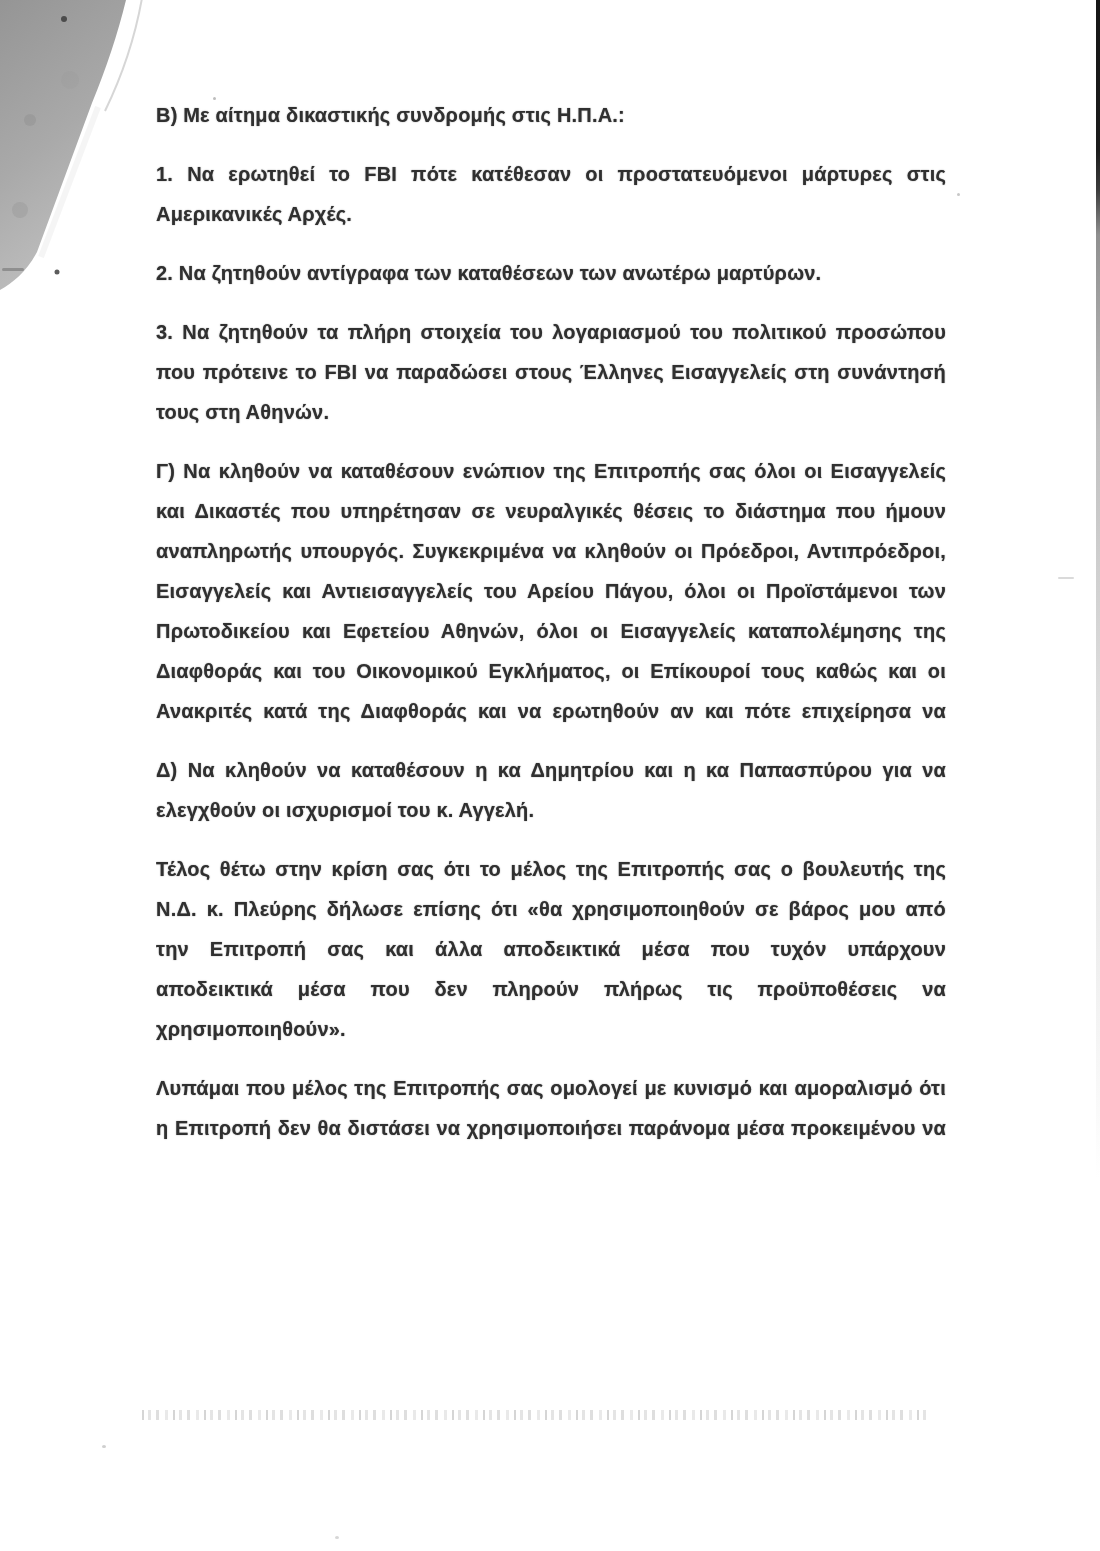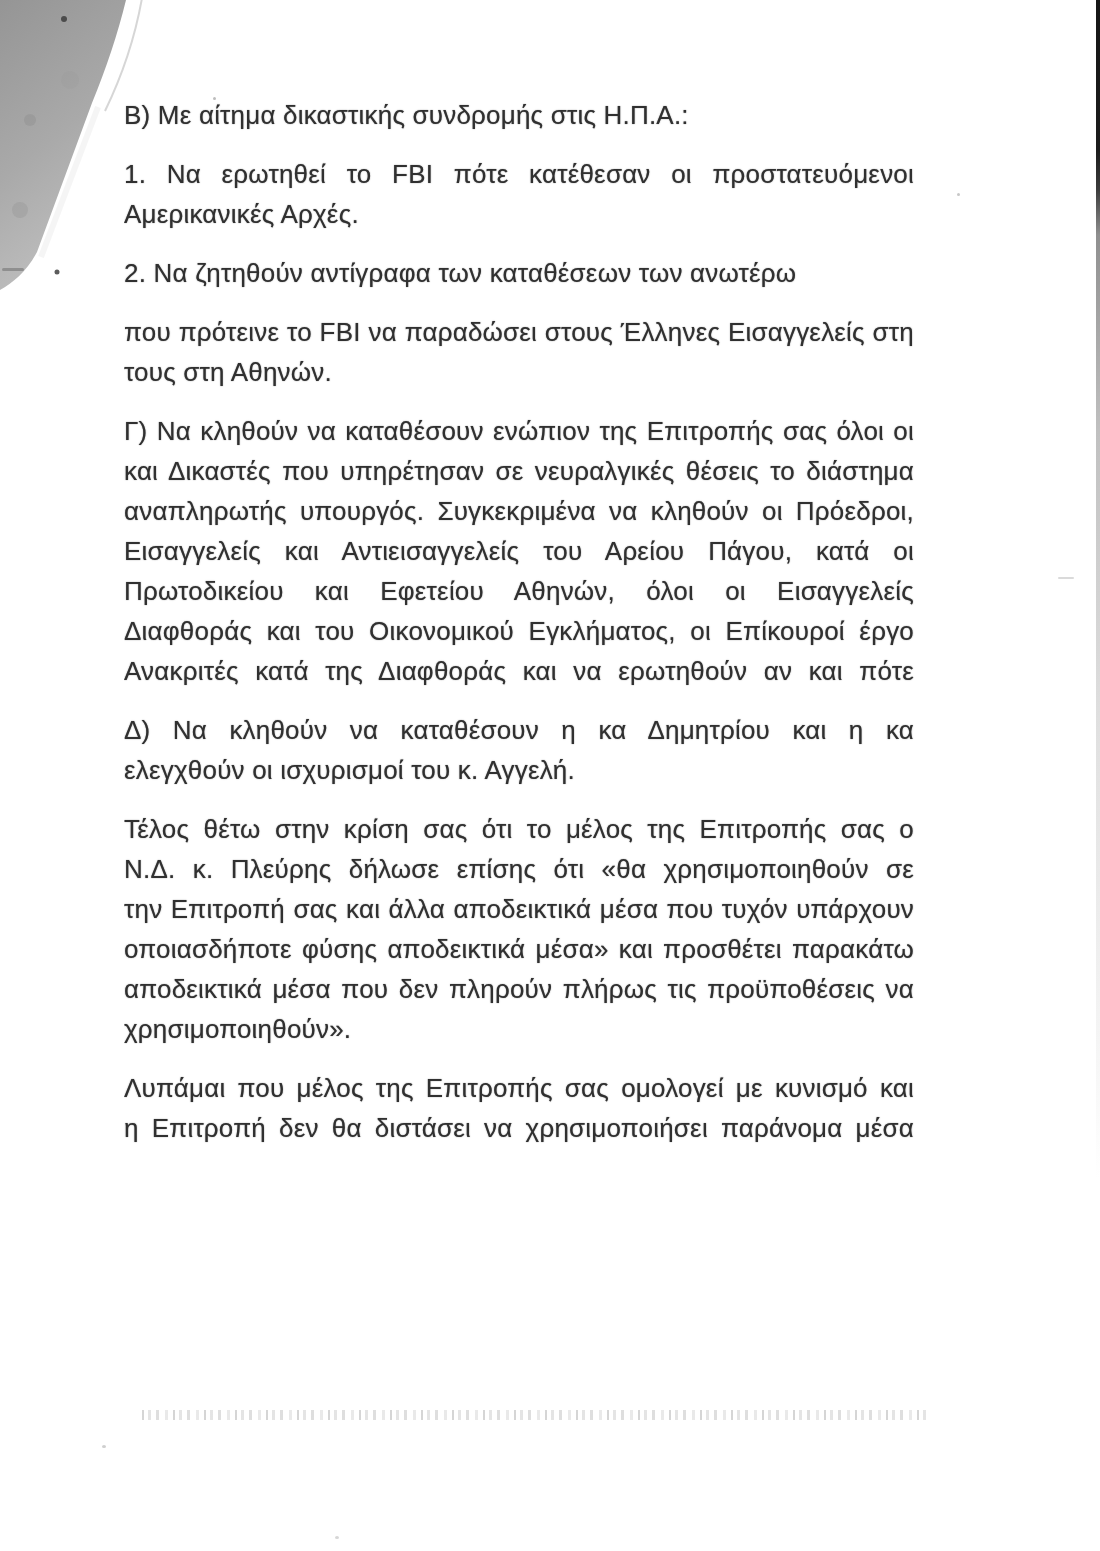--- a/index.html
+++ b/index.html
@@ -12,27 +12,28 @@
     width: 1100px;
     height: 1551px;
     background: var(--page-bg, #ffffff);
     overflow: hidden;
     font-family: "Liberation Sans", "DejaVu Sans", sans-serif;
   }
 
   
   .doc-text {
     position: absolute;
-    left: 124px;
+    left: 156px;
     top: 95px;
     width: 790px;
     color: var(--text-color, #303030);
-    font-size: 26px;
+    font-size: 20px;
     letter-spacing: 0.2px;
     text-shadow: 0 0 1px rgba(55,55,55,0.55), 0 0 2px rgba(90,90,90,0.18);
+    font-weight: bold;
   }
   .para { margin: 0 0 19px 0; }
   .tline {
     height: 40px;
     line-height: 40px;
     overflow: hidden;
     text-align: justify;
     white-space: normal;
   }
   .tline::after {
@@ -139,41 +140,41 @@
         <div class="tline last">Β) Με αίτημα δικαστικής συνδρομής στις Η.Π.Α.:</div>
       </div>
       <div class="para">
         <div class="tline">1. Να ερωτηθεί το FBI πότε κατέθεσαν οι προστατευόμενοι μάρτυρες στις</div>
         <div class="tline last">Αμερικανικές Αρχές.</div>
       </div>
       <div class="para">
         <div class="tline last">2. Να ζητηθούν αντίγραφα των καταθέσεων των ανωτέρω μαρτύρων.</div>
       </div>
       <div class="para">
+        <div class="tline">3. Να ζητηθούν τα πλήρη στοιχεία του λογαριασμού του πολιτικού προσώπου</div>
         <div class="tline">που πρότεινε το FBI να παραδώσει στους Έλληνες Εισαγγελείς στη συνάντησή</div>
         <div class="tline last">τους στη Αθηνών.</div>
       </div>
       <div class="para">
         <div class="tline">Γ) Να κληθούν να καταθέσουν ενώπιον της Επιτροπής σας όλοι οι Εισαγγελείς</div>
         <div class="tline">και Δικαστές που υπηρέτησαν σε νευραλγικές θέσεις το διάστημα που ήμουν</div>
         <div class="tline">αναπληρωτής υπουργός. Συγκεκριμένα να κληθούν οι Πρόεδροι, Αντιπρόεδροι,</div>
-        <div class="tline">Εισαγγελείς και Αντιεισαγγελείς του Αρείου Πάγου, κατά οι Προϊστάμενοι των</div>
+        <div class="tline">Εισαγγελείς και Αντιεισαγγελείς του Αρείου Πάγου, όλοι οι Προϊστάμενοι των</div>
         <div class="tline">Πρωτοδικείου και Εφετείου Αθηνών, όλοι οι Εισαγγελείς καταπολέμησης της</div>
-        <div class="tline">Διαφθοράς και του Οικονομικού Εγκλήματος, οι Επίκουροί έργο καθώς και οι</div>
+        <div class="tline">Διαφθοράς και του Οικονομικού Εγκλήματος, οι Επίκουροί τους καθώς και οι</div>
         <div class="tline">Ανακριτές κατά της Διαφθοράς και να ερωτηθούν αν και πότε επιχείρησα να</div>
       </div>
       <div class="para">
         <div class="tline">Δ) Να κληθούν να καταθέσουν η κα Δημητρίου και η κα Παπασπύρου για να</div>
         <div class="tline last">ελεγχθούν οι ισχυρισμοί του κ. Αγγελή.</div>
       </div>
       <div class="para">
         <div class="tline">Τέλος θέτω στην κρίση σας ότι το μέλος της Επιτροπής σας ο βουλευτής της</div>
         <div class="tline">Ν.Δ. κ. Πλεύρης δήλωσε επίσης ότι «θα χρησιμοποιηθούν σε βάρος μου από</div>
         <div class="tline">την Επιτροπή σας και άλλα αποδεικτικά μέσα που τυχόν υπάρχουν</div>
-        <div class="tline">οποιασδήποτε φύσης αποδεικτικά μέσα» και προσθέτει παρακάτω «και</div>
         <div class="tline">αποδεικτικά μέσα που δεν πληρούν πλήρως τις προϋποθέσεις να</div>
         <div class="tline last">χρησιμοποιηθούν».</div>
       </div>
       <div class="para">
         <div class="tline">Λυπάμαι που μέλος της Επιτροπής σας ομολογεί με κυνισμό και αμοραλισμό ότι</div>
         <div class="tline">η Επιτροπή δεν θα διστάσει να χρησιμοποιήσει παράνομα μέσα προκειμένου να</div>
       </div>
     </div>
 
   <div class="ghost-line"></div>

